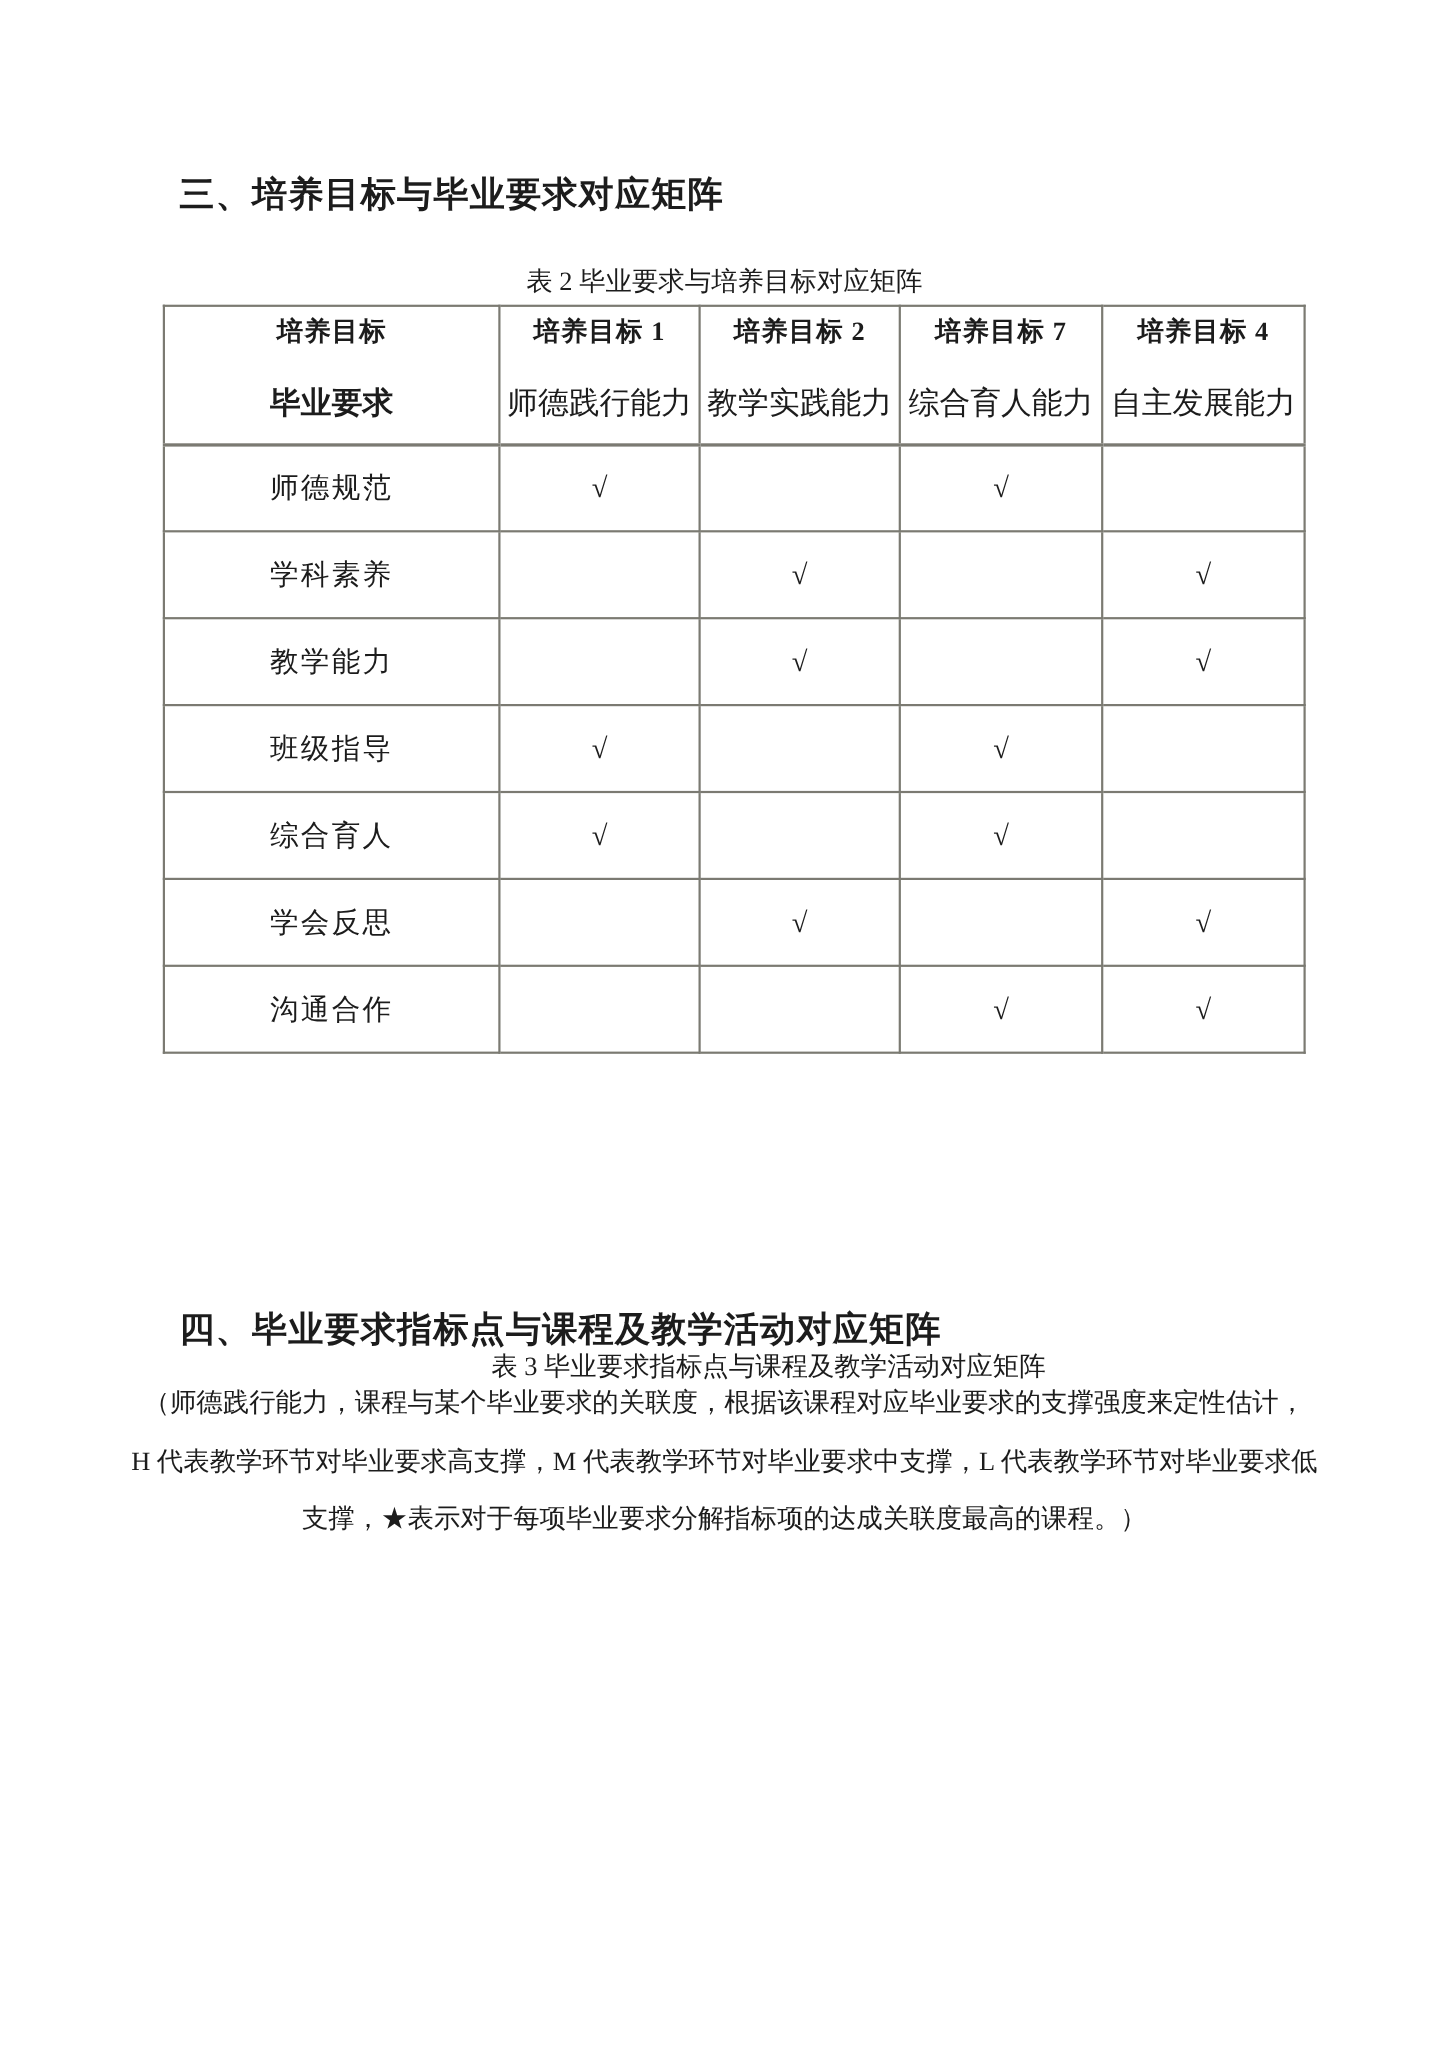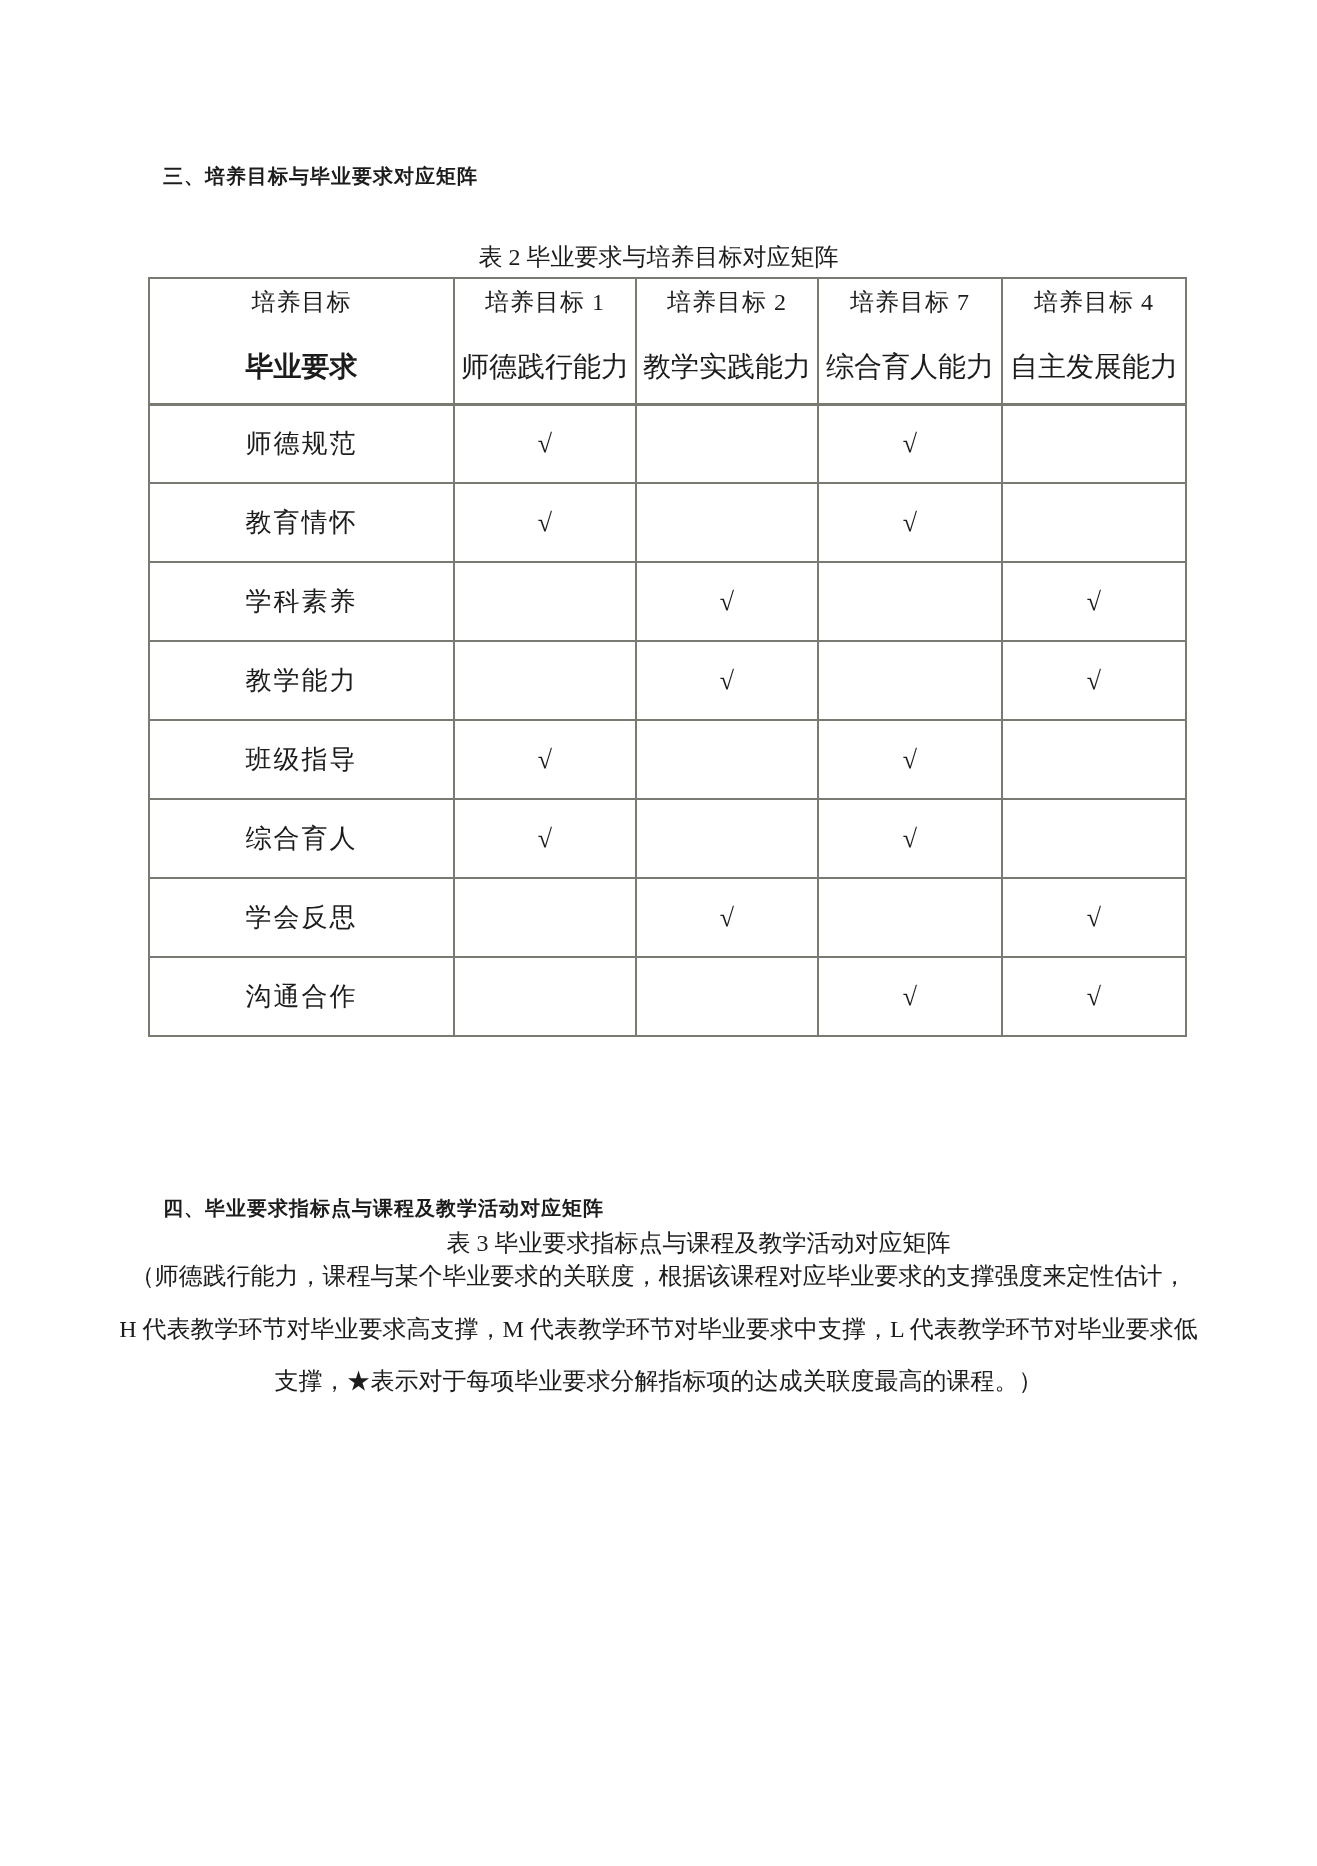--- a/index.html
+++ b/index.html
@@ -8,21 +8,21 @@
     position: relative;
     width: 1317px;
     height: 1866px;
     font-family: "Liberation Serif", "DejaVu Serif", serif;
     color: #1c1c1c;
     overflow: hidden;
   }
   .heading {
     position: absolute;
     left: 163px;
-    font-size: 20px;
+    font-size: 32px;
     font-weight: bold;
     line-height: 32px;
     letter-spacing: 1px;
   }
   #section3-heading { top: 160px; }
   #section4-heading { top: 1192px; }
   .caption {
     position: absolute;
     left: 0;
     width: 1317px;
@@ -48,21 +48,21 @@
     font-weight: normal;
   }
   table.matrix tr.header-row td { border-bottom-width: 3px; }
   .col-req   { width: 305px; }
   .col-obj   { width: 182px; }
   .col-obj3  { width: 184px; }
   .col-obj4  { width: 184px; }
 
   tr.header-row td { height: 126px; padding: 9px 2px 20px 2px; vertical-align: top; }
   .hcell { display: flex; flex-direction: column; align-items: center; }
-  .hcell .line1 { font-weight: normal; font-size: 24px; line-height: 28px; letter-spacing: 1px; }
+  .hcell .line1 { font-weight: bold; font-size: 24px; line-height: 28px; letter-spacing: 1px; }
   .hcell .line2 { font-size: 28px; line-height: 28px; margin-top: 37px; white-space: nowrap; }
 
   tr.body-row { height: 79px; }
   tr.body-row td { font-size: 26px; margin-left: 36px; }
   td.row-label { font-weight: bold; letter-spacing: 2px; }
   td.mark-cell { font-size: 26px; font-weight: normal; }
 
   .note {
     position: absolute;
     left: 0;
@@ -123,27 +123,20 @@
     </tr>
 
     <tr class="body-row">
       <td class="row-label">师德规范</td>
       <td class="mark-cell">√</td>
       <td class="mark-cell"></td>
       <td class="mark-cell">√</td>
       <td class="mark-cell"></td>
     </tr>
     <tr class="body-row">
-      <td class="row-label">教育情怀</td>
-      <td class="mark-cell">√</td>
-      <td class="mark-cell"></td>
-      <td class="mark-cell">√</td>
-      <td class="mark-cell"></td>
-    </tr>
-    <tr class="body-row">
       <td class="row-label">学科素养</td>
       <td class="mark-cell"></td>
       <td class="mark-cell">√</td>
       <td class="mark-cell"></td>
       <td class="mark-cell">√</td>
     </tr>
     <tr class="body-row">
       <td class="row-label">教学能力</td>
       <td class="mark-cell"></td>
       <td class="mark-cell">√</td>

